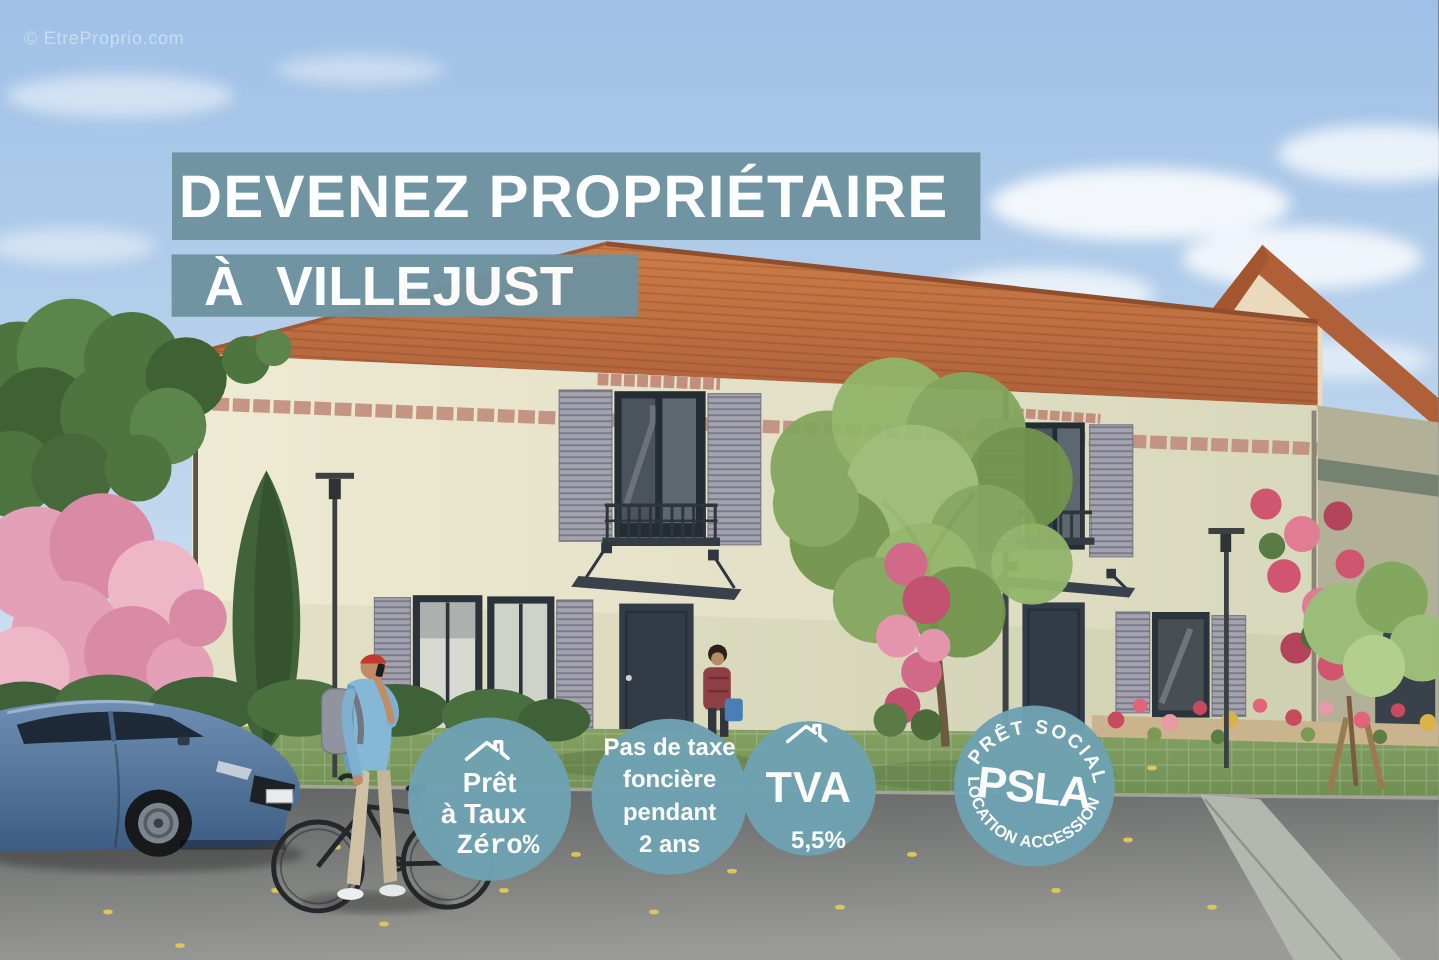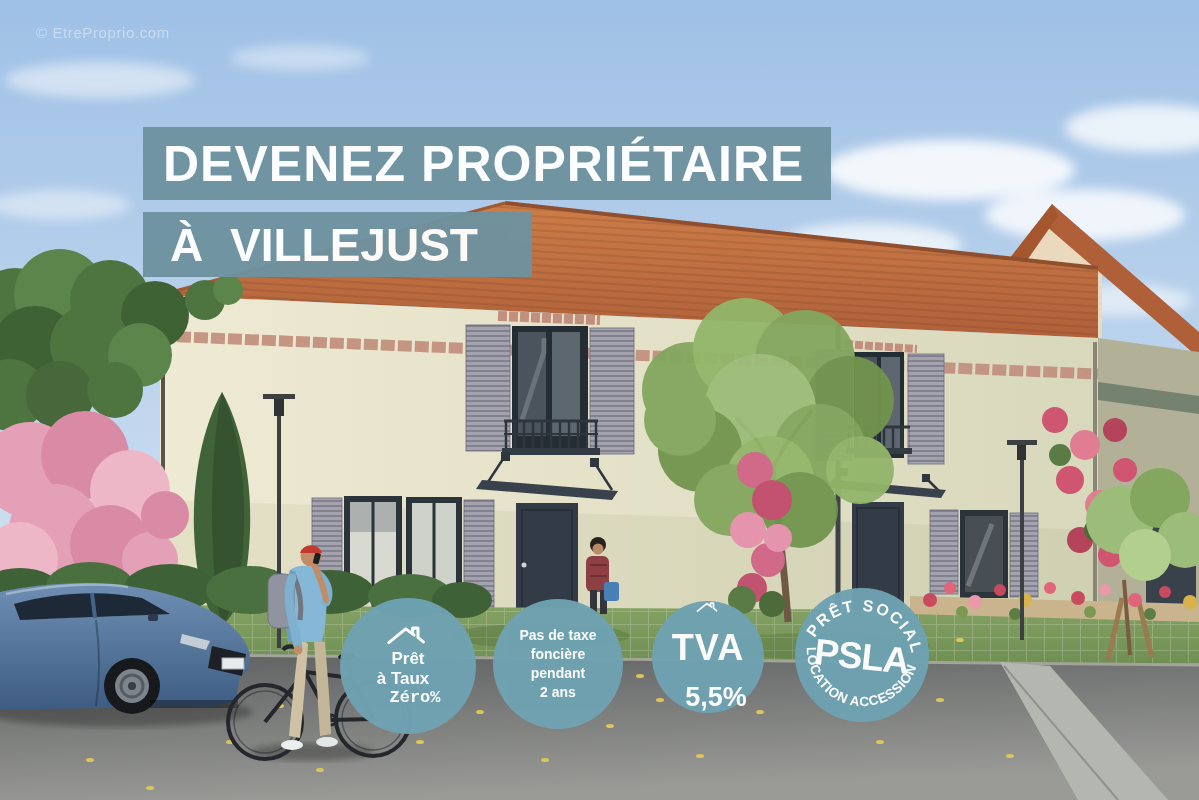--- a/index.html
+++ b/index.html
@@ -1,37 +1,37 @@
 <!DOCTYPE html>
 <html style="--banner_bg: #6e929f; --badge_bg: #6fa2b2; --overlay_text: #ffffff; --roof_tile: #c1703f; --facade: #e9e5cc; --sky_top: #a3c3e8;"><head>
 <meta charset="utf-8">
 <style>
   html,body{margin:0;padding:0;background:#222;}
   #stage{position:relative;width:1199px;height:800px;overflow:hidden;
          font-family:"Liberation Sans",sans-serif;}
   #scene{position:absolute;inset:0;}
   .overlay{position:absolute;color:var(--overlay_text,#fff);font-weight:bold;}
-  #watermark{left:36px;top:24px;font-size:15px;font-weight:normal;
+  #watermark{left:20px;top:24px;font-size:15px;font-weight:normal;
              color:rgba(240,246,252,.5);letter-spacing:.6px;}
   .banner{position:absolute;background:var(--banner_bg,#6e929f);opacity:.96;
           color:var(--overlay_text,#fff);font-weight:bold;display:flex;align-items:center;}
   #banner1{left:143px;top:127px;width:668px;height:73px;font-size:50px;
-           padding-left:20px;letter-spacing:1px;}
-  #banner2{left:143px;top:212px;width:362px;height:65px;font-size:46px;
+           padding-left:6px;letter-spacing:1px;}
+  #banner2{left:143px;top:212px;width:362px;height:52px;font-size:46px;
            padding-left:27px;word-spacing:14px;}
   .badge{position:absolute;border-radius:50%;background:var(--badge_bg,#6fa2b2);opacity:.97;
          color:var(--overlay_text,#fff);font-weight:bold;display:flex;flex-direction:column;
          align-items:center;justify-content:center;text-align:center;}
-  #badge-ptz{left:340px;top:598px;width:136px;height:136px;font-size:17px;line-height:1.14;}
+  #badge-ptz{left:340px;top:598px;width:136px;height:136px;font-size:23px;line-height:1.14;}
   #badge-ptz .l2{transform:translateX(-5px);text-align:center;}
   #badge-ptz .l3{transform:translateX(7px);font-family:Liberation Mono, monospace;}
-  #badge-tax{left:493px;top:599px;width:130px;height:130px;font-size:14px;line-height:1.35;}
-  #badge-tva{left:652px;top:601px;width:112px;height:112px;gap:15px;}
+  #badge-tax{left:493px;top:599px;width:130px;height:130px;font-size:20px;line-height:1.35;}
+  #badge-tva{left:618px;top:601px;width:112px;height:112px;gap:15px;}
   #badge-tva .tva-title{font-size:36px;line-height:.95;letter-spacing:1px;}
-  #badge-tva .tva-value{font-size:27px;margin-left:16px;margin-top:2px;}
+  #badge-tva .tva-value{font-size:20px;margin-left:16px;margin-top:2px;}
   #badge-psla{left:795px;top:588px;width:134px;height:134px;}
   .roof-ico{display:block;margin:0 auto 3px auto;}
   svg text{font-family:"Liberation Sans",sans-serif;}
 </style>
 </head>
 <body>
 
 <div id="stage">
 
 <svg id="scene" viewBox="0 0 1199 800" width="1199" height="800">

